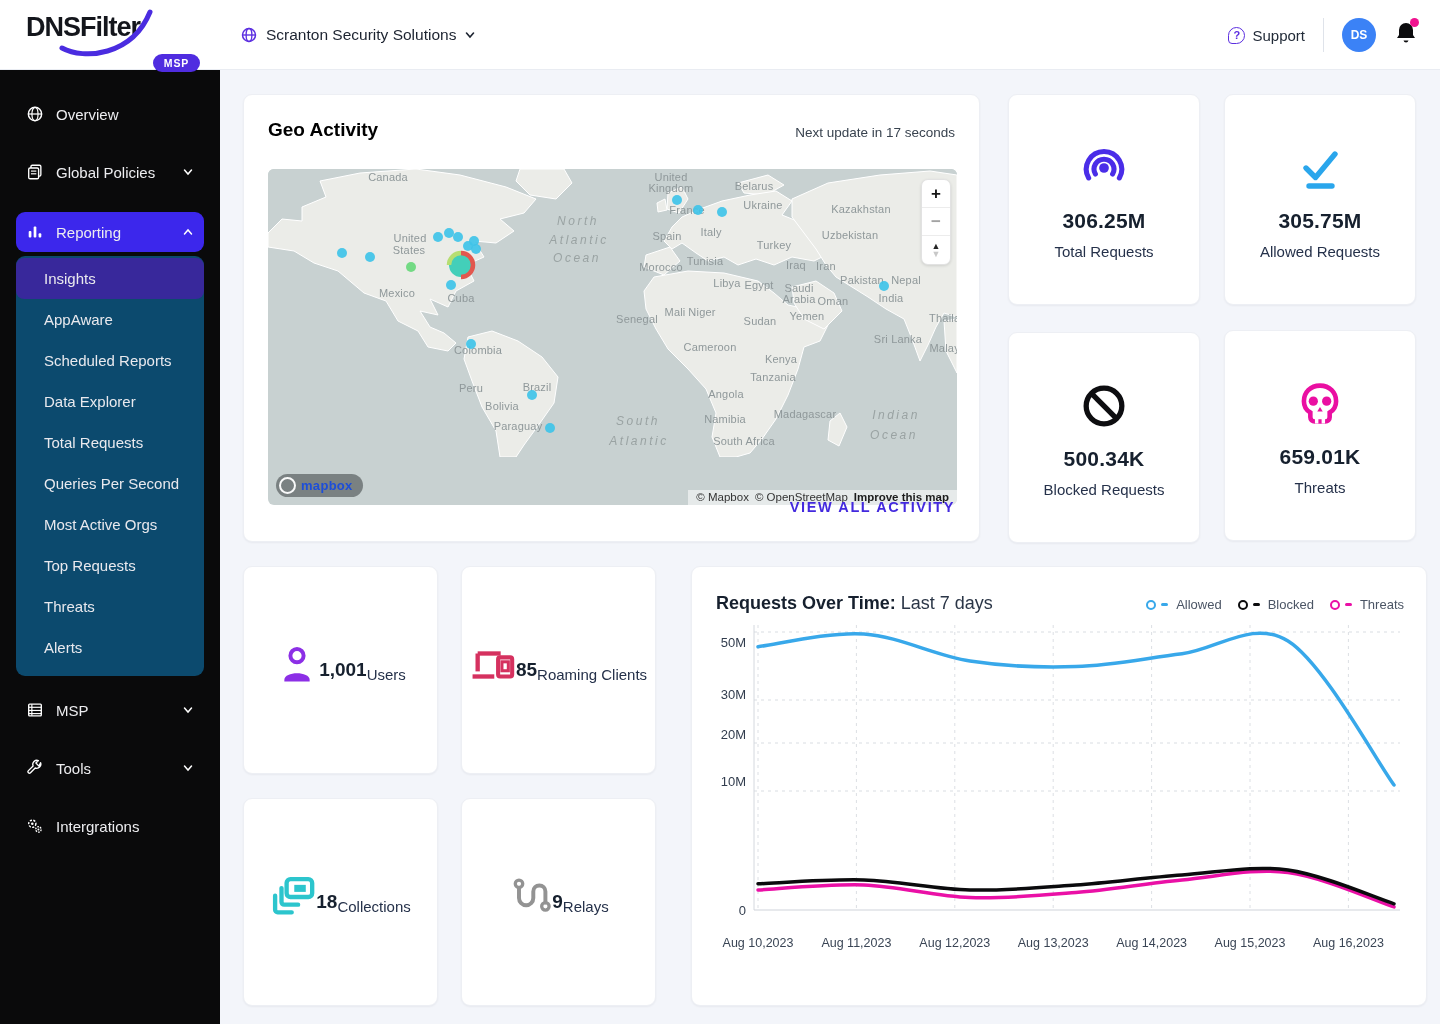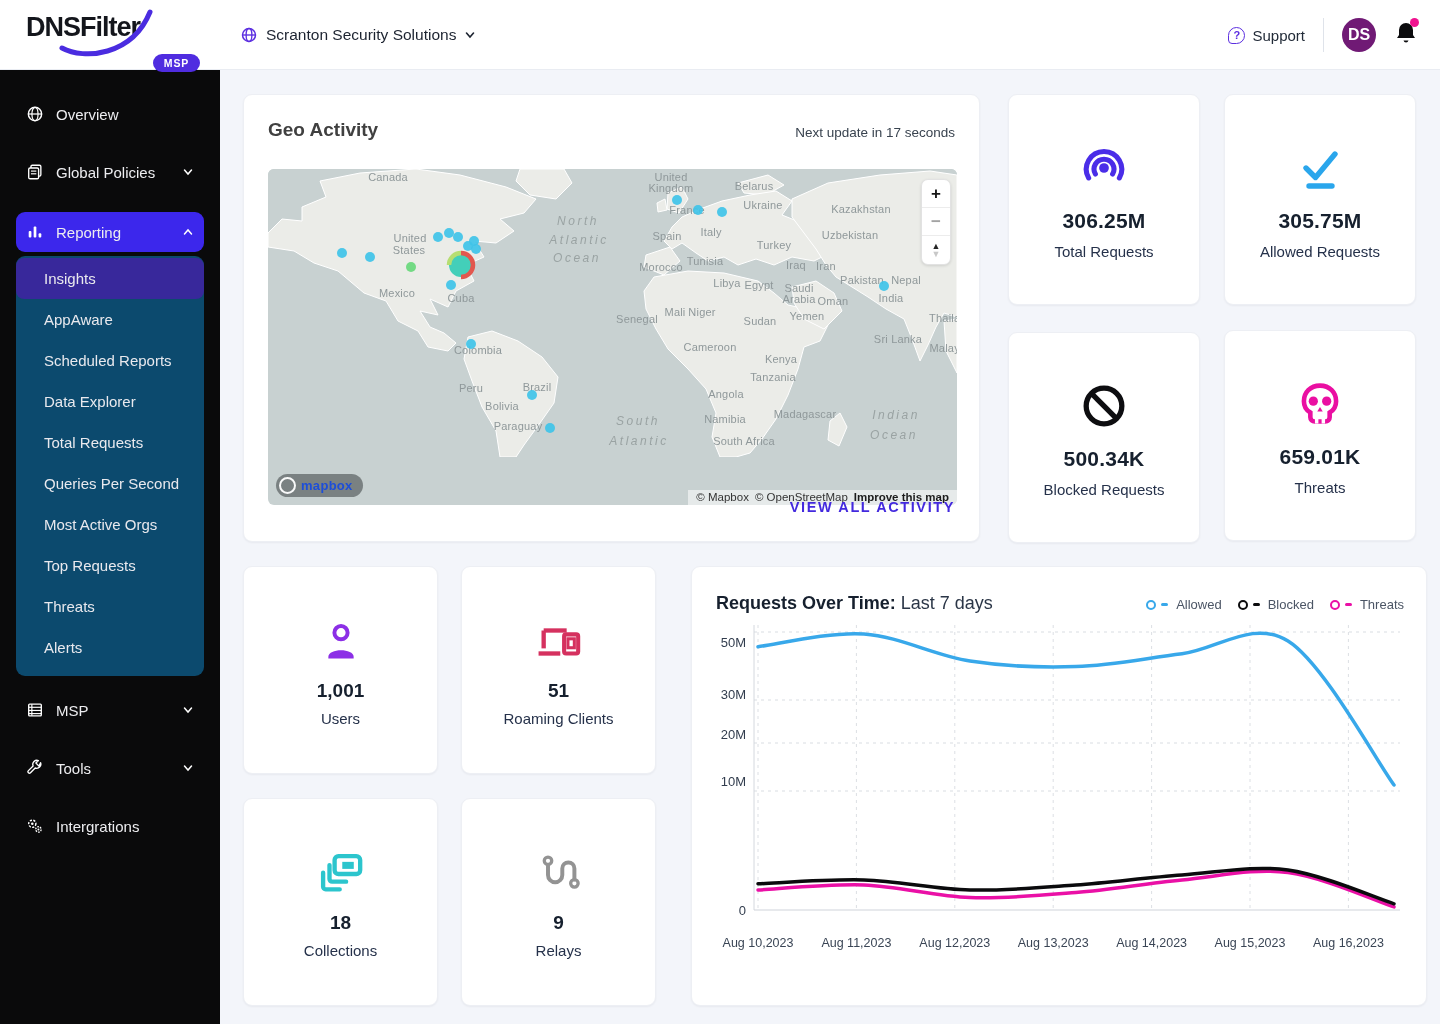--- a/index.html
+++ b/index.html
@@ -11,21 +11,21 @@
   .logo-text { font-size:27px; font-weight:800; color:#14161c; letter-spacing:-1px; position:relative; z-index:2; }
   .logo-swoosh { position:absolute; left:28px; top:-8px; z-index:3; pointer-events:none; }
   .logo-badge { position:absolute; right:-4px; bottom:-12px; background:#4f2ce0; color:#fff; font-size:10.5px; font-weight:700; letter-spacing:.8px; padding:3px 11px; border-radius:11px; z-index:4; }
   .org-selector { position:absolute; left:240px; top:20px; height:30px; display:flex; align-items:center; gap:8px; cursor:pointer; }
   .org-label { font-size:15.5px; color:#1c2330; }
   .header-right { position:absolute; right:22px; top:0; height:70px; display:flex; align-items:center; gap:18px; }
   .support { display:flex; align-items:center; gap:7px; cursor:pointer; }
   .support-q { width:17px; height:17px; border:1.6px solid #5b2ee0; border-radius:50% 50% 50% 4px; color:#5b2ee0; font-size:11px; font-weight:700; display:flex; align-items:center; justify-content:center; }
   .support-label { font-size:15px; color:#222b38; }
   .header-divider { width:1px; height:34px; background:#dfe3ea; }
-  .avatar { width:34px; height:34px; border-radius:50%; background:#701a75; color:#fff; font-size:16px; font-weight:700; display:flex; align-items:center; justify-content:center; cursor:pointer; }
+  .avatar { width:34px; height:34px; border-radius:50%; background:#3b82f6; color:#fff; font-size:12px; font-weight:700; display:flex; align-items:center; justify-content:center; cursor:pointer; }
   .bell-wrap { position:relative; cursor:pointer; }
   .bell-dot { position:absolute; top:-2px; right:-1px; width:9px; height:9px; border-radius:50%; background:#f0128f; }
 
   
   .sidebar { position:absolute; top:70px; left:0; width:220px; height:954px; background:#0a0a0b; color:#ededf0; }
   .nav-item { display:flex; align-items:center; gap:12px; height:40px; margin:6px 16px; padding:0 10px; font-size:15px; border-radius:9px; cursor:pointer; }
   .nav-item .grow { flex:1; }
   .nav-item.top-gap { margin-top:24px; }
   .nav-item.active-parent { background:#3c27ec; margin:10px 16px 0 16px; }
   .submenu { background:#0c4a6e; border-radius:9px; margin:4px 16px 6px 16px; padding:2px 0 8px 0; }
@@ -33,21 +33,21 @@
   .subitem.active { background:#38289b; }
   .nav-ic { width:18px; height:18px; flex:0 0 18px; }
   .chev { width:12px; height:12px; }
 
   
   .main { position:absolute; top:70px; left:220px; width:1220px; height:954px; background:#f3f5fa; }
   .card { position:absolute; background:#fff; border:1px solid #edeff4; border-radius:9px; box-shadow:0 1px 2px rgba(16,24,40,.05); }
 
   
   .geo-card { left:23px; top:24px; width:737px; height:448px; }
-  .geo-title { position:absolute; left:24px; top:24px; font-size:19px; font-weight:700; color:#404040; }
+  .geo-title { position:absolute; left:24px; top:24px; font-size:19px; font-weight:700; color:#000000; }
   .geo-update { position:absolute; right:24px; top:30px; font-size:13.5px; color:#39434f; }
   .map-box { position:absolute; left:24px; top:74px; width:689px; height:336px; border-radius:6px; overflow:hidden; background:#c8d1d1; }
   .m-country { font-size:11px; fill:#8f989a; letter-spacing:.2px; }
   .m-ocean { font-size:12px; font-style:italic; fill:#9aa3a3; letter-spacing:2.5px; }
   .map-ctrl { position:absolute; right:6px; top:10px; width:30px; background:#fff; border:1px solid #e2e2e2; border-radius:7px; box-shadow:0 1px 3px rgba(0,0,0,.12); overflow:hidden; }
   .map-ctrl .cell { height:28px; display:flex; align-items:center; justify-content:center; border-bottom:1px solid #ececec; font-weight:700; cursor:pointer; }
   .map-ctrl .cell:last-child { border-bottom:none; }
   .zoom-plus { font-size:17px; color:#161616; }
   .zoom-minus { font-size:17px; color:#a3a3a3; }
   .compass { display:flex; flex-direction:column; line-height:8px; font-size:9px; }
@@ -59,21 +59,21 @@
   .map-attr b { color:#1c1c1c; cursor:pointer; }
   .view-all { position:absolute; right:24px; bottom:26px; font-size:14.5px; font-weight:700; letter-spacing:1.6px; color:#4329de; cursor:pointer; }
 
   
   .stat-card { width:192px; height:211px; display:flex; flex-direction:column; align-items:center; justify-content:center; gap:4px; }
   .stat-icon { height:58px; display:flex; align-items:center; justify-content:center; margin-bottom:8px; }
   .stat-value { font-size:21px; font-weight:800; color:#16202e; letter-spacing:.2px; }
   .stat-label { font-size:15px; color:#25314a; margin-top:6px; }
 
   
-  .ent-card { width:195px; height:208px; display:flex; flex-direction:column; align-items:center; justify-content:center; }
+  .ent-card { width:195px; height:208px; display:flex; flex-direction:row; align-items:center; justify-content:center; }
   .ent-icon { height:56px; display:flex; align-items:center; justify-content:center; margin-bottom:10px; }
   .ent-value { font-size:19px; font-weight:800; color:#16202e; }
   .ent-label { font-size:15px; color:#25314a; margin-top:8px; }
 
   
   .chart-card { left:471px; top:496px; width:736px; height:440px; }
   .chart-title { position:absolute; left:24px; top:26px; font-size:18px; color:#2b3647; }
   .chart-title b { color:#16202e; font-weight:800; }
   .legend { position:absolute; right:22px; top:30px; display:flex; gap:16px; align-items:center; }
   .legend-item { display:flex; align-items:center; gap:4px; cursor:pointer; }
@@ -401,21 +401,21 @@
   <div class="card ent-card" style="left:241px; top:496px;">
     <div class="ent-icon" style="color: rgb(213, 49, 95);">
       <svg width="46" height="42" viewBox="0 0 36 30">
         <path d="M6 6 L24 6" stroke="currentColor" stroke-width="3.4" fill="none"></path>
         <path d="M6 6 L6 20" stroke="currentColor" stroke-width="3.4" fill="none"></path>
         <path d="M2 24 L19 24" stroke="currentColor" stroke-width="3.4" fill="none"></path>
         <rect x="22" y="9" width="11" height="15" rx="1.5" fill="#fff" stroke="currentColor" stroke-width="3.2"></rect>
         <rect x="25" y="12.5" width="5" height="7" fill="none" stroke="currentColor" stroke-width="2.4"></rect>
       </svg>
     </div>
-    <div class="ent-value">51</div>
+    <div class="ent-value">85</div>
     <div class="ent-label">Roaming Clients</div>
   </div>
 
   <div class="card ent-card" style="left:23px; top:728px;">
     <div class="ent-icon" style="color: rgb(44, 197, 205);">
       <svg width="46" height="44" viewBox="0 0 36 34">
         <rect x="13" y="3" width="20" height="14" rx="3" fill="none" stroke="currentColor" stroke-width="3.4"></rect>
         <rect x="19" y="7.5" width="9" height="5.5" fill="currentColor"></rect>
         <path d="M9 10 L9 21 a2 2 0 0 0 2 2 L22 23" fill="none" stroke="currentColor" stroke-width="3.4" stroke-linecap="round"></path>
         <path d="M4 16 L4 27 a2 2 0 0 0 2 2 L17 29" fill="none" stroke="currentColor" stroke-width="3.4" stroke-linecap="round"></path>

